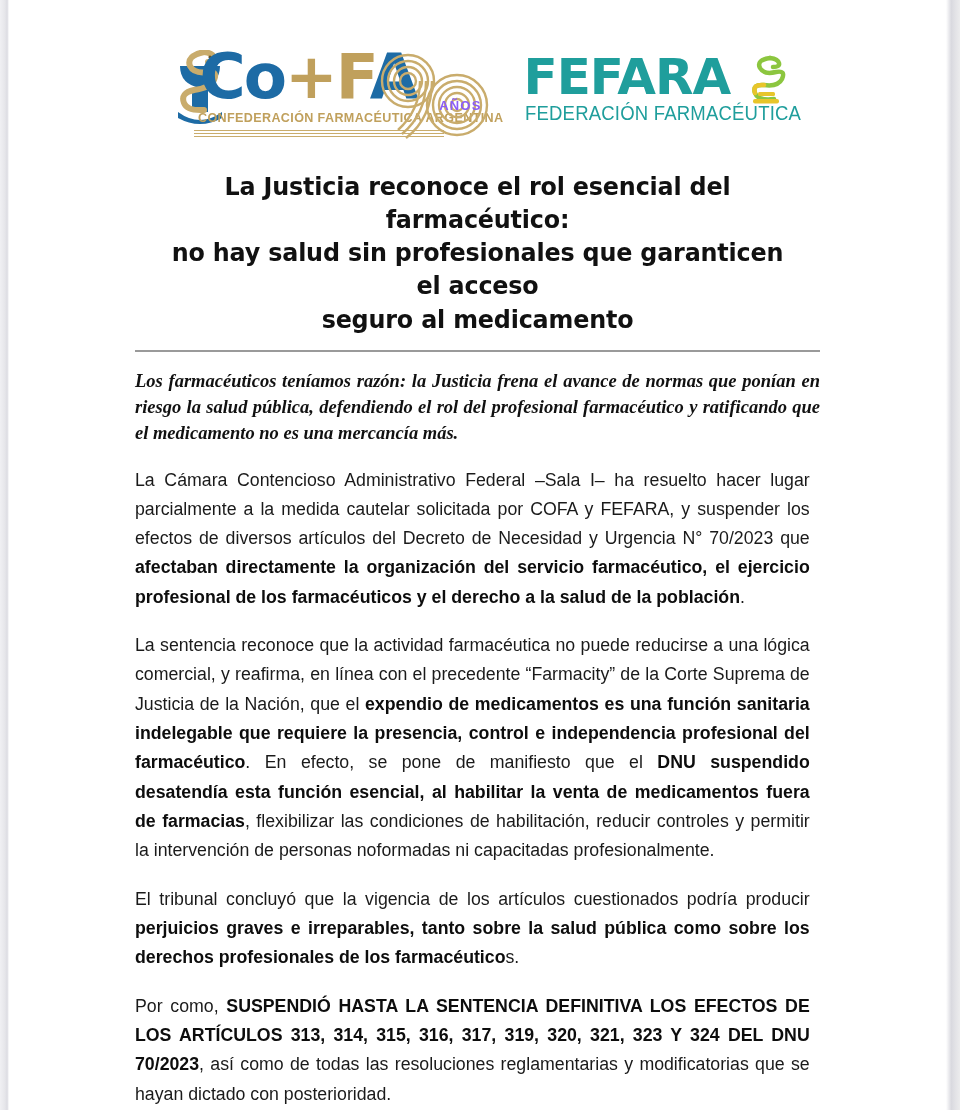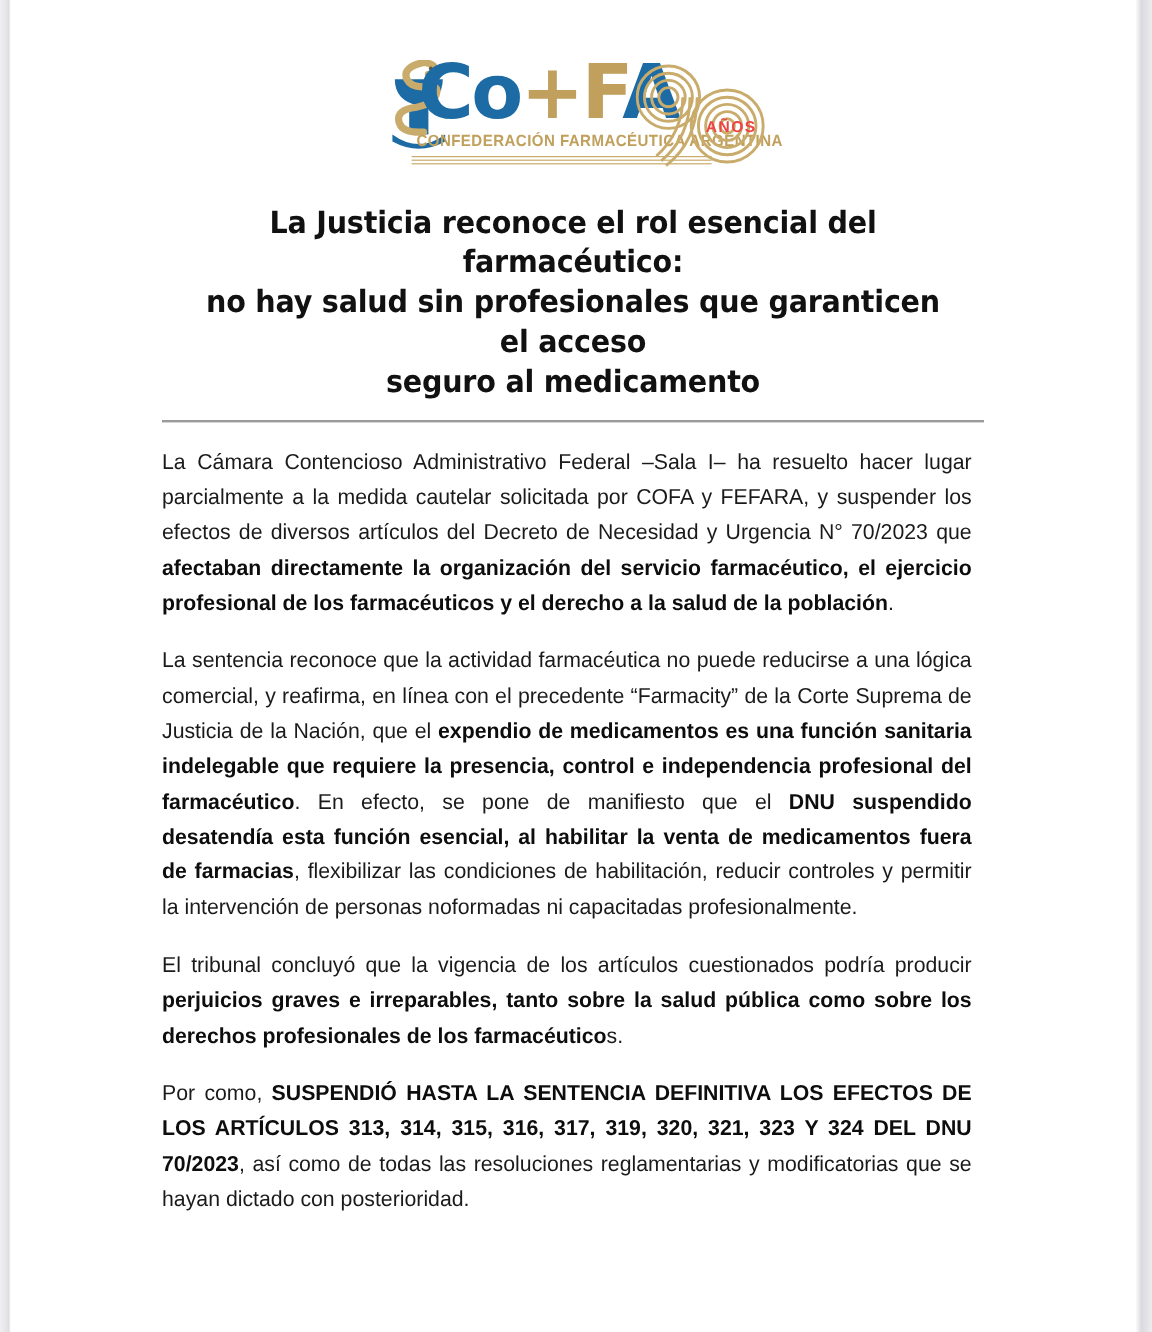--- a/index.html
+++ b/index.html
@@ -134,21 +134,21 @@
     height: 96px;
   }
   .anos-badge {
     position: absolute;
     right: 6px;
     top: 52px;
     font-family: "Liberation Sans Narrow", "Liberation Sans", sans-serif;
     font-weight: bold;
     font-size: 13px;
     letter-spacing: 1.2px;
-    color: #ef4444;
+    color: #8b5cf6;
   }
 
   .fefara-logo {
     position: relative;
     width: 262px;
     height: 84px;
     flex: 0 0 auto;
   }
   .fefara-word {
     position: absolute;
@@ -273,30 +273,42 @@
               <circle cx="85" cy="57" r="24"></circle>
               <circle cx="85" cy="57" r="18"></circle>
               <circle cx="85" cy="57" r="12"></circle>
               <circle cx="85" cy="57" r="6"></circle>
             </g>
           </svg>
 
           <div class="anos-badge">AÑOS</div>
         </div>
 
+        <div class="fefara-logo">
+          <div class="fefara-word">FEFARA</div>
+          <div class="fefara-sub">FEDERACIÓN FARMACÉUTICA</div>
+          <svg class="fefara-snake" viewBox="0 0 52 52">
+            <path d="M30 4 Q16 6 20 14 Q24 21 36 18 Q46 16 42 25 Q38 33 24 31 Q12 30 15 39 Q18 47 34 45" fill="none" stroke="#8cc63f" stroke-width="4.5" stroke-linecap="round"></path>
+            <path d="M30 4 Q38 5 39 9 Q40 13 33 13" fill="none" stroke="#8cc63f" stroke-width="4.5" stroke-linecap="round"></path>
+            <rect x="13" y="45" width="26" height="4.5" rx="2" fill="#e8c52a"></rect>
+            <rect x="18" y="38" width="17" height="4" rx="1.5" fill="#e8c52a"></rect>
+            <path d="M24 31 Q12 30 15 39" fill="none" stroke="#e8c52a" stroke-width="4.5" stroke-linecap="round"></path>
+          </svg>
+        </div>
 
       </div>
 
       <h1 class="doc-title">
         <span>La Justicia reconoce el rol esencial del farmacéutico:</span><br>
         <span>no hay salud sin profesionales que garanticen el acceso</span><br>
         <span>seguro al medicamento</span>
       </h1>
       <div class="title-rule"></div>
 
+      <p class="lead">Los farmacéuticos teníamos razón: la Justicia frena el avance de normas que ponían en riesgo la salud pública, defendiendo el rol del profesional farmacéutico y ratificando que el medicamento no es una mercancía más.</p>
 
       <div>
         <p class="body"><span>La Cámara Contencioso Administrativo Federal –Sala I– ha resuelto hacer lugar parcialmente a la medida cautelar solicitada por COFA y FEFARA, y suspender los efectos de diversos artículos del Decreto de Necesidad y Urgencia N° 70/2023 que </span><b>afectaban directamente la organización del servicio farmacéutico, el ejercicio profesional de los farmacéuticos y el derecho a la salud de la población</b><span>.</span></p>
         <p class="body"><span>La sentencia reconoce que la actividad farmacéutica no puede reducirse a una lógica comercial, y reafirma, en línea con el precedente “Farmacity” de la Corte Suprema de Justicia de la Nación, que el </span><b>expendio de medicamentos es una función sanitaria indelegable que requiere la presencia, control e independencia profesional del farmacéutico</b><span>. En efecto, se pone de manifiesto que el </span><b>DNU suspendido desatendía esta función esencial, al habilitar la venta de medicamentos fuera de farmacias</b><span>, flexibilizar las condiciones de habilitación, reducir controles y permitir la intervención de personas noformadas ni capacitadas profesionalmente.</span></p>
         <p class="body"><span>El tribunal concluyó que la vigencia de los artículos cuestionados podría producir </span><b>perjuicios graves e irreparables, tanto sobre la salud pública como sobre los derechos profesionales de los farmacéutico</b><span>s.</span></p>
         <p class="body"><span>Por como, </span><b>SUSPENDIÓ HASTA LA SENTENCIA DEFINITIVA LOS EFECTOS DE LOS ARTÍCULOS 313, 314, 315, 316, 317, 319, 320, 321, 323 Y 324 DEL DNU 70/2023</b><span>, así como de todas las resoluciones reglamentarias y modificatorias que se hayan dictado con posterioridad.</span></p>
 
       </div>
 
     </div>

